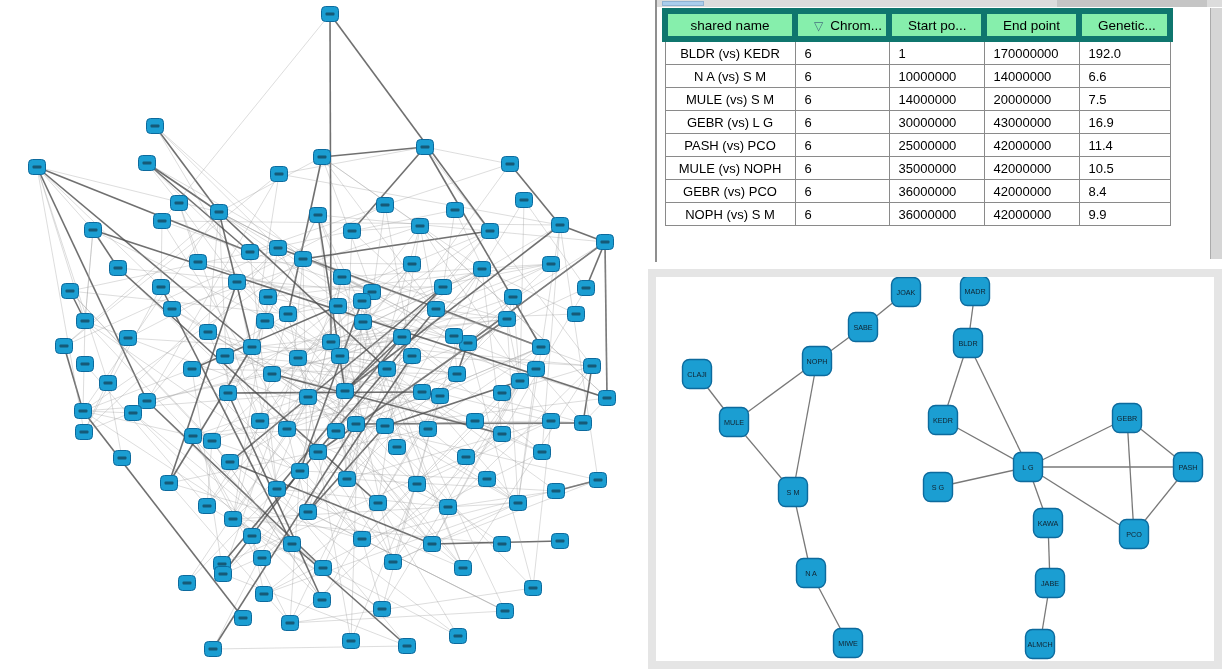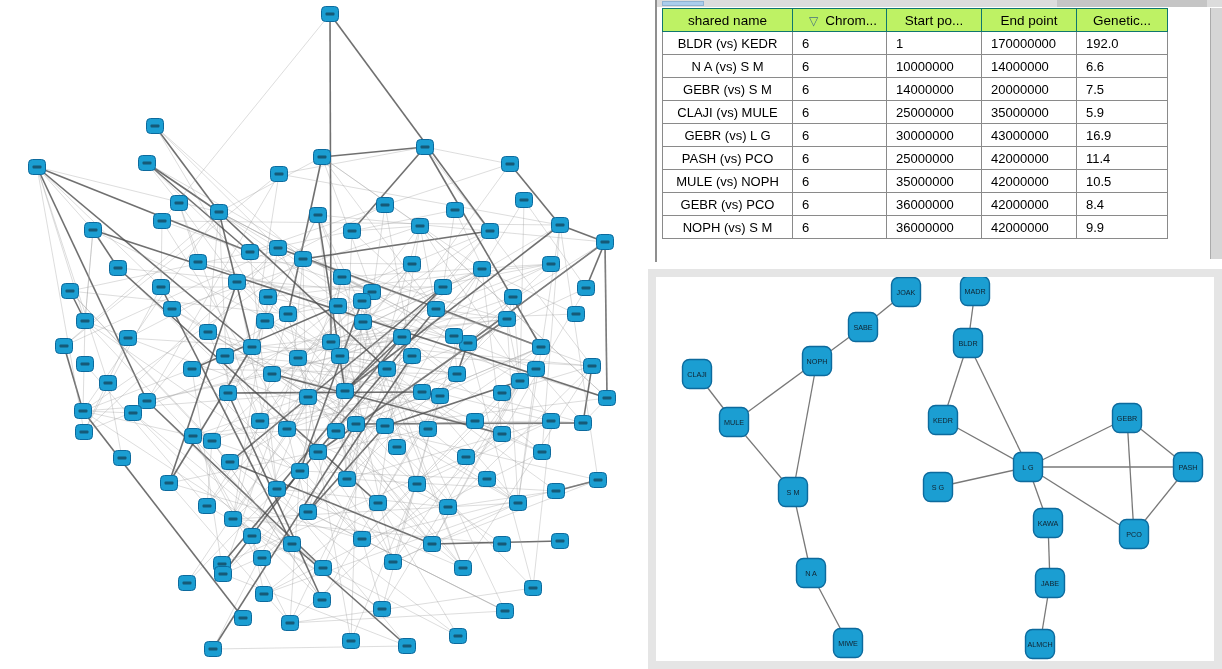--- a/index.html
+++ b/index.html
@@ -13,21 +13,21 @@
   .panel-divider{position:absolute;left:655px;top:0;width:2px;height:262px;background:#8f8f8f;}
 
   
   .top-strip{position:absolute;left:657px;top:0;width:565px;height:7px;background:#dcdcdc;}
   .top-strip .thumb{position:absolute;left:5px;top:1px;width:42px;height:5px;background:#aacdec;border:1px solid #8fb2d2;box-sizing:border-box;}
   .top-strip .seg{position:absolute;left:400px;top:0;width:150px;height:7px;background:#c5c5c5;}
 
   
   .table-wrap{position:absolute;left:662px;top:8px;}
   table.attr{border-collapse:collapse;table-layout:fixed;width:505px;font-size:13px;color:#000;}
-  table.attr th{background:#bef264;border:1px solid #0f766e;height:22px;font-weight:normal;padding:0 16px;white-space:nowrap;overflow:hidden;font-size:13.5px;}
+  table.attr th{background:#86efac;border:6px solid #0f766e;height:22px;font-weight:normal;padding:0 16px;white-space:nowrap;overflow:hidden;font-size:13.5px;}
   table.attr td{border:1px solid #8a8a8a;height:22px;padding:0 9px;white-space:nowrap;overflow:hidden;background:#ffffff;}
   table.attr .al{text-align:center}
   table.attr .ac{text-align:center}
   table.attr .ar{}
   .filter-glyph{color:#45707f;margin-right:7px;font-size:12px;}
 
   
   .right-scroll{position:absolute;left:1210px;top:8px;width:12px;height:251px;background:#d6d6d6;border-left:1px solid #ababab;box-sizing:border-box;}
 
   
@@ -743,32 +743,25 @@
             <td class="ar">192.0</td>
           </tr>
           <tr>
             <td class="al">N A (vs) S M</td>
             <td class="ar">6</td>
             <td class="ar">10000000</td>
             <td class="ar">14000000</td>
             <td class="ar">6.6</td>
           </tr>
           <tr>
-            <td class="al">GEBR (vs) S M</td>
+            <td class="al">MULE (vs) S M</td>
             <td class="ar">6</td>
             <td class="ar">14000000</td>
             <td class="ar">20000000</td>
             <td class="ar">7.5</td>
-          </tr>
-          <tr>
-            <td class="al">CLAJI (vs) MULE</td>
-            <td class="ar">6</td>
-            <td class="ar">25000000</td>
-            <td class="ar">35000000</td>
-            <td class="ar">5.9</td>
           </tr>
           <tr>
             <td class="al">GEBR (vs) L G</td>
             <td class="ar">6</td>
             <td class="ar">30000000</td>
             <td class="ar">43000000</td>
             <td class="ar">16.9</td>
           </tr>
           <tr>
             <td class="al">PASH (vs) PCO</td>

